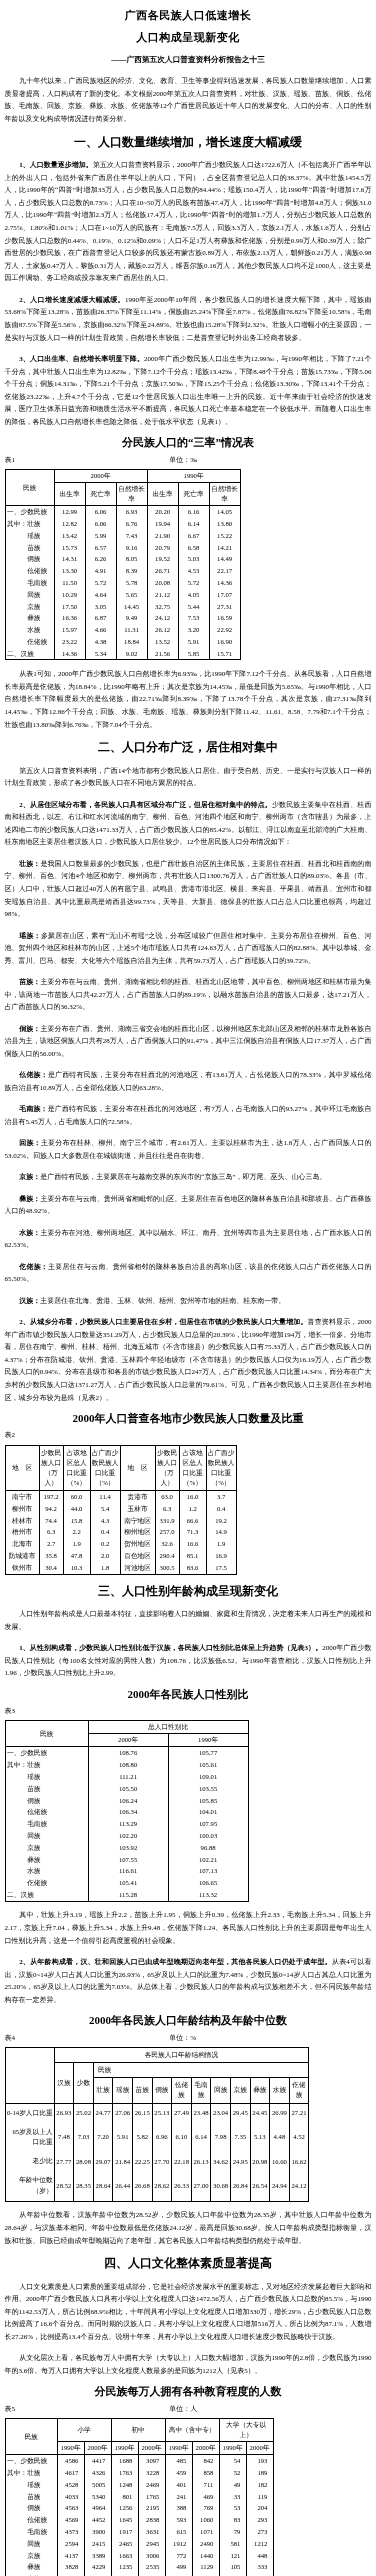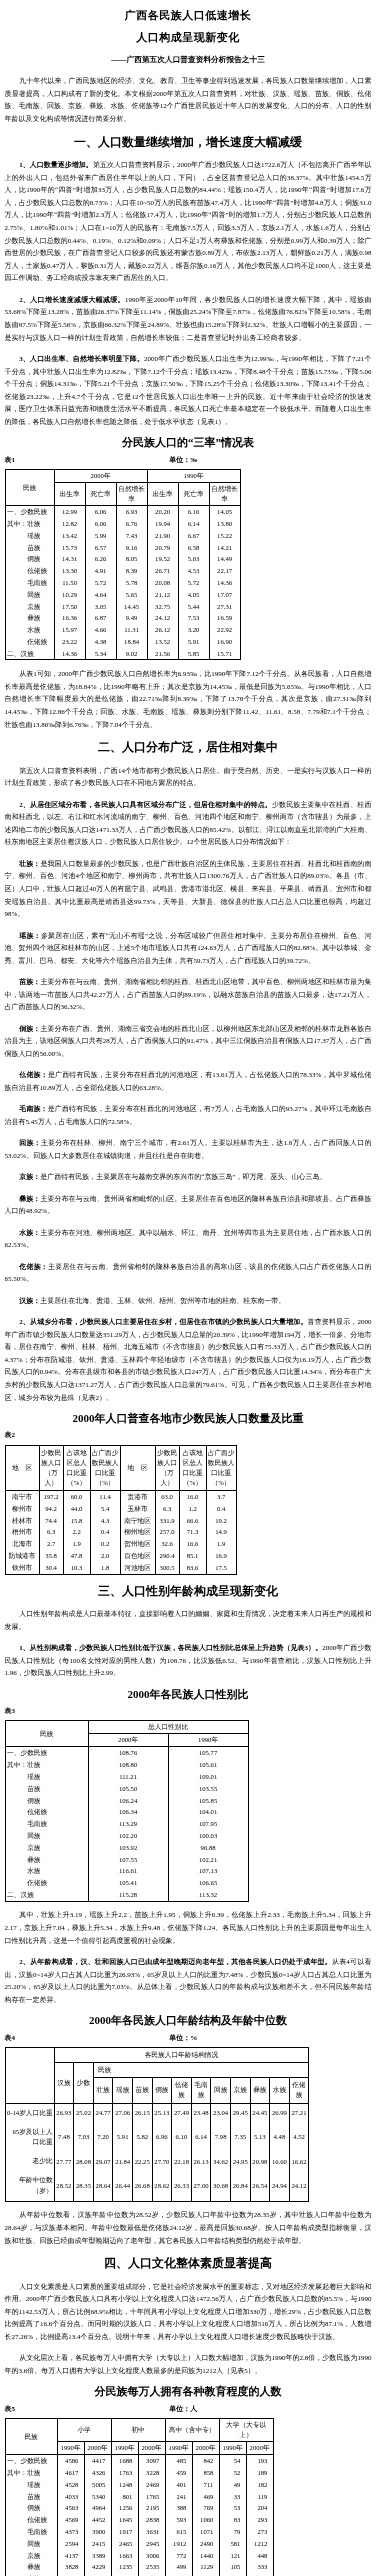--- a/index.html
+++ b/index.html
@@ -5,21 +5,21 @@
   html{background:#fff;}
   body{width:376px;height:2649px;margin:0;overflow:hidden;background:#fff;color:#000;
        font-family:"Liberation Serif","DejaVu Serif",serif;}
   .doc{padding:4.1px 4.6px 0 4.6px;font-size:7px;line-height:12.6px;}
   .doc-title{font-weight:bold;text-align:center;font-size:11px;line-height:13.4px;margin:5.2px 0 8.2px;letter-spacing:0.5px;}
   .doc-sub{font-weight:bold;text-align:center;font-size:7.7px;line-height:10.3px;margin:10.3px 0 10.3px;}
   .sec-h{font-weight:bold;text-align:center;font-size:12px;line-height:12.4px;margin:10.3px 0 10.8px;}
   p.b{margin:0 0 8.8px;text-indent:2.1em;text-align:justify;}
   .lead{font-weight:bold;}
   .tbl-title{font-weight:bold;text-align:center;font-size:11px;line-height:11.3px;margin:1px 0 5.2px;}
-  .tbl-meta{display:flex;font-size:7px;margin:0 0 2.6px;font-weight:bold;}
+  .tbl-meta{display:flex;font-size:7px;margin:0 0 2.6px;}
   .tbl-meta .unit{margin-left:42%;}
   table.stat{border-collapse:collapse;table-layout:fixed;border-top:1.3px solid #000;border-bottom:1.3px solid #000;
              font-size:6.7px;line-height:7.7px;margin:0 0 7.7px;}
   .stat th,.stat td{border-left:0.5px solid #000;border-right:0.5px solid #000;padding:1px 1.5px;}
   .stat thead th{border-bottom:0.5px solid #000;font-weight:normal;text-align:center;line-height:1.5;}
   .stat thead tr:last-child th,.stat thead th[rowspan]{border-bottom:1px solid #000;}
   .stat tbody td{border-top:none;border-bottom:none;height:9.8px;}
   .stat .num{text-align:center;}
   .stat .lbl{text-align:left;white-space:pre;}
   .t2 .lbl{text-align:center;white-space:normal;}

